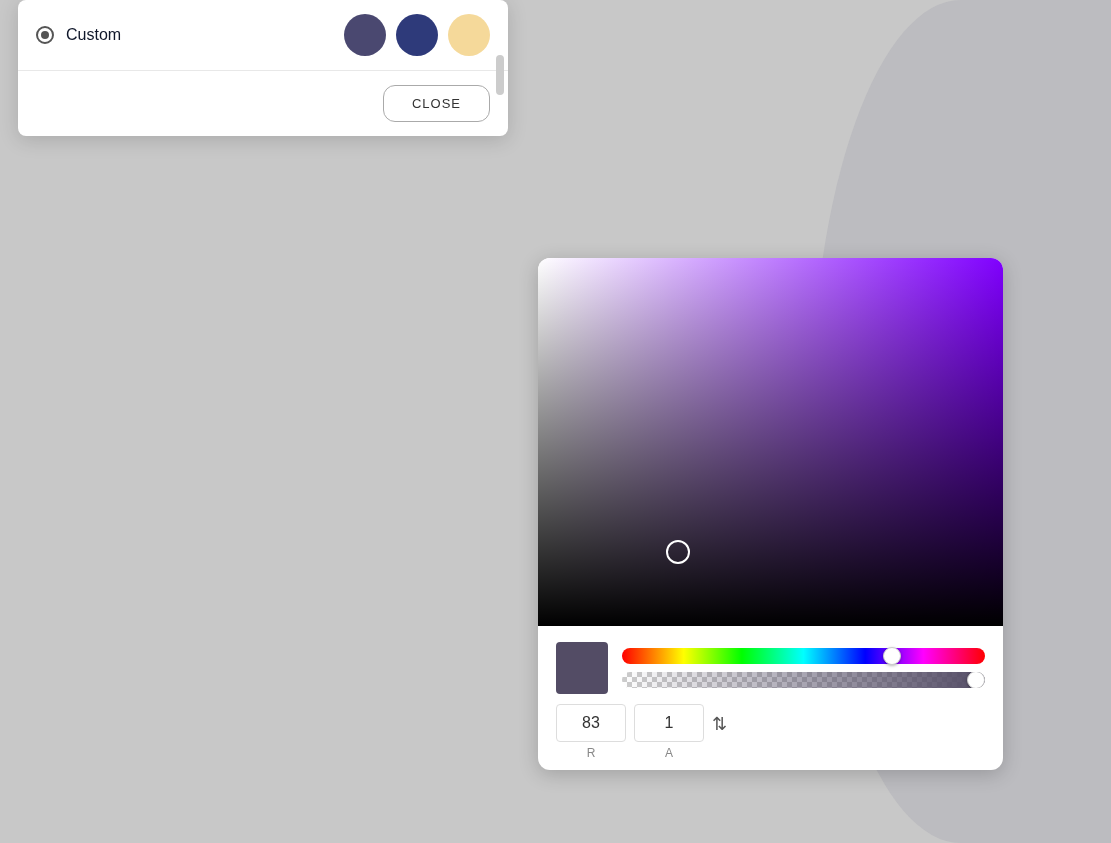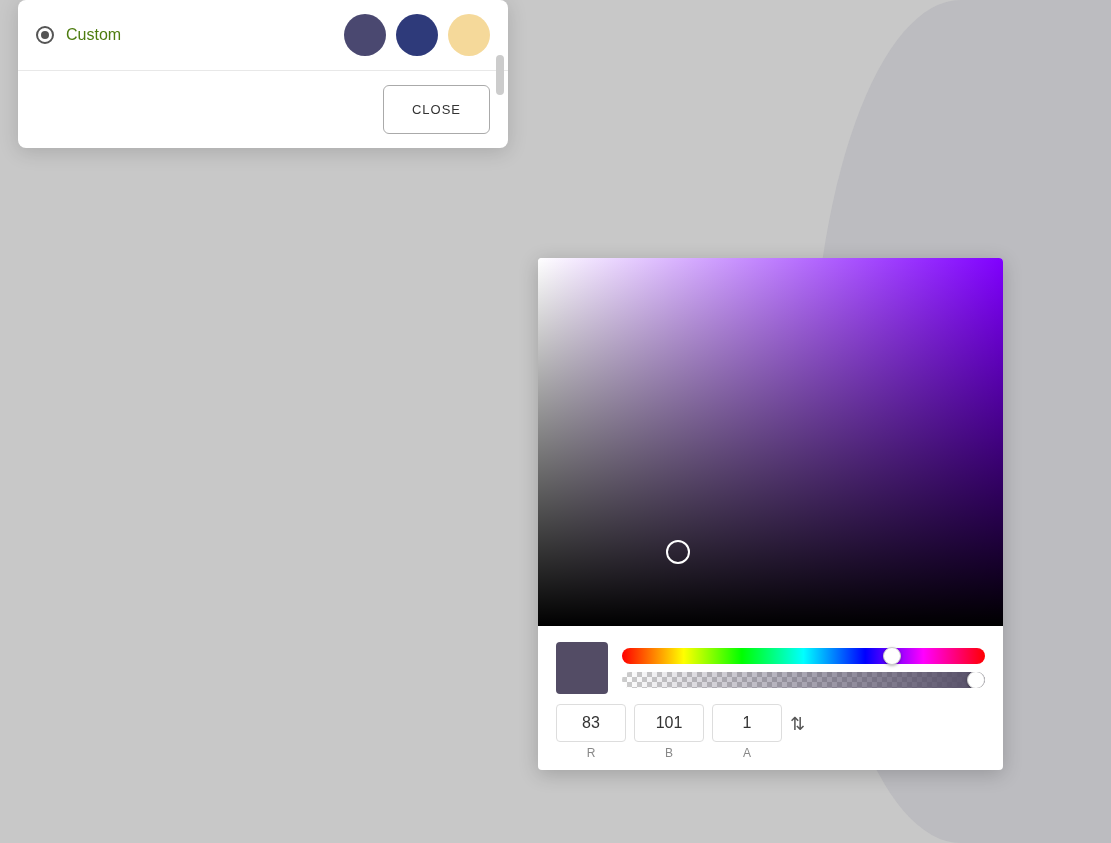--- a/index.html
+++ b/index.html
@@ -59,21 +59,21 @@
 
     .radio-btn-inner {
       width: 8px;
       height: 8px;
       border-radius: 50%;
       background: #555;
     }
 
     .dropdown-label {
       font-size: 16px;
-      color: #4d7c0f;
+      color: #0f172a;
       font-weight: 500;
       flex: 1;
     }
 
     .color-circles {
       display: flex;
       gap: 10px;
     }
 
     .color-circle {
@@ -84,36 +84,36 @@
 
     .dropdown-footer {
       display: flex;
       justify-content: flex-end;
       padding: 14px 18px;
     }
 
     .close-btn {
       border: 1px solid #aaa;
       background: transparent;
-      padding: 16px 28px;
+      padding: 10px 28px;
       font-size: 13px;
       letter-spacing: 1px;
       cursor: pointer;
       color: #333;
-      border-radius: 6px;
+      border-radius: 12px;
     }
 
     
     .color-picker-panel {
       position: absolute;
       top: 258px;
       left: 538px;
       width: 465px;
       background: #ffffff;
-      border-radius: 4px;
+      border-radius: 12px;
       box-shadow: 0 4px 20px rgba(0,0,0,0.2);
       overflow: hidden;
     }
 
     .color-gradient-canvas {
       width: 465px;
       height: 368px;
       position: relative;
       background:
         linear-gradient(to bottom, rgba(0,0,0,0) 0%, rgba(0,0,0,1) 100%),
@@ -315,23 +315,19 @@
         </div>
       </div>
     </div>
 
     <div class="rgba-inputs">
       <div class="rgba-input-group">
         <input class="rgba-input" type="text" value="83" style="">
         <span class="rgba-label">R</span>
       </div>
       <div class="rgba-input-group">
-        <input class="rgba-input" type="text" value="101" style="">
-        <span class="rgba-label">B</span>
-      </div>
-      <div class="rgba-input-group">
         <input class="rgba-input" type="text" value="1" style="">
         <span class="rgba-label">A</span>
       </div>
       <div class="swap-icon">⇅</div>
     </div>
   </div>
 </div>
 
 </body></html>

